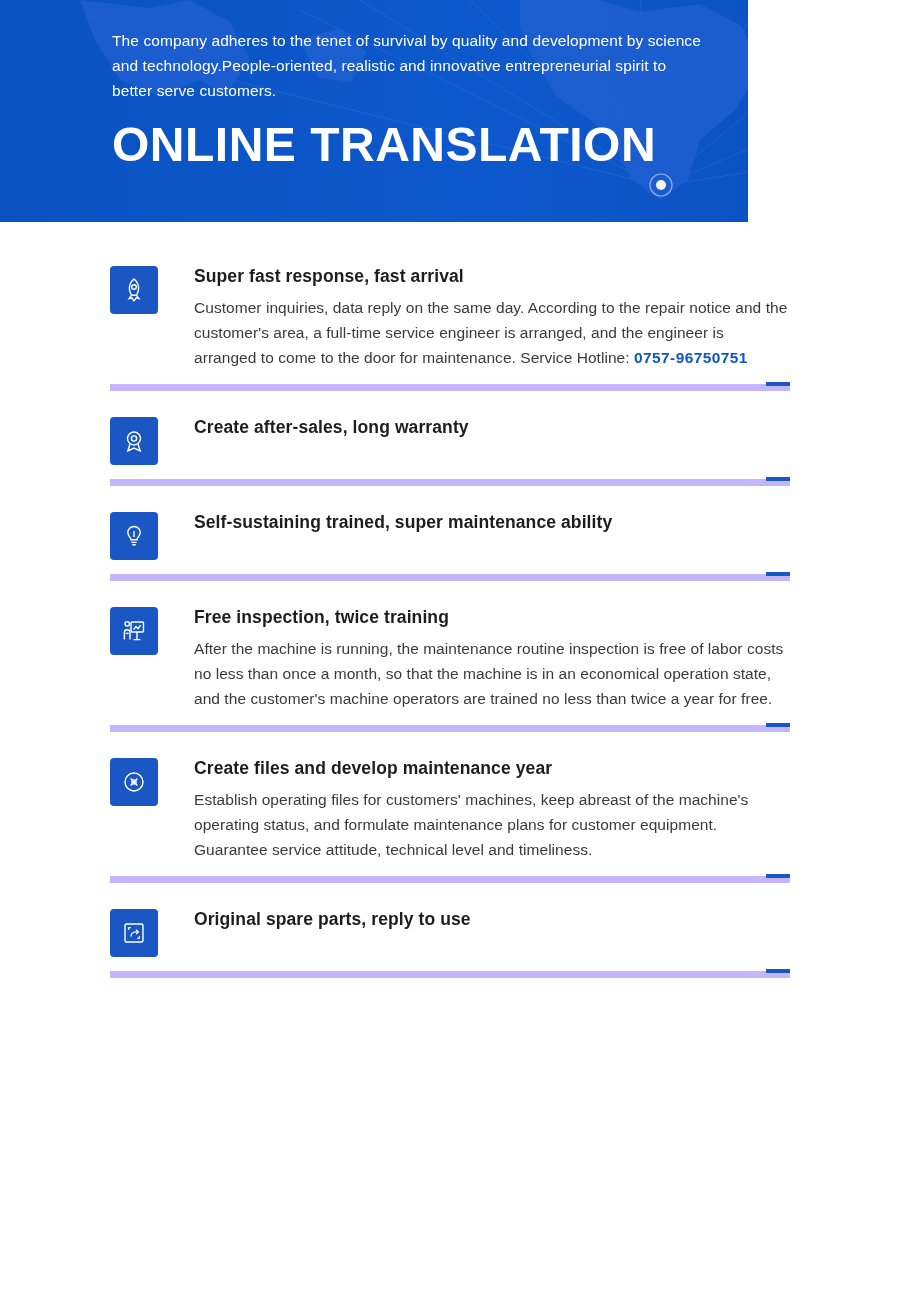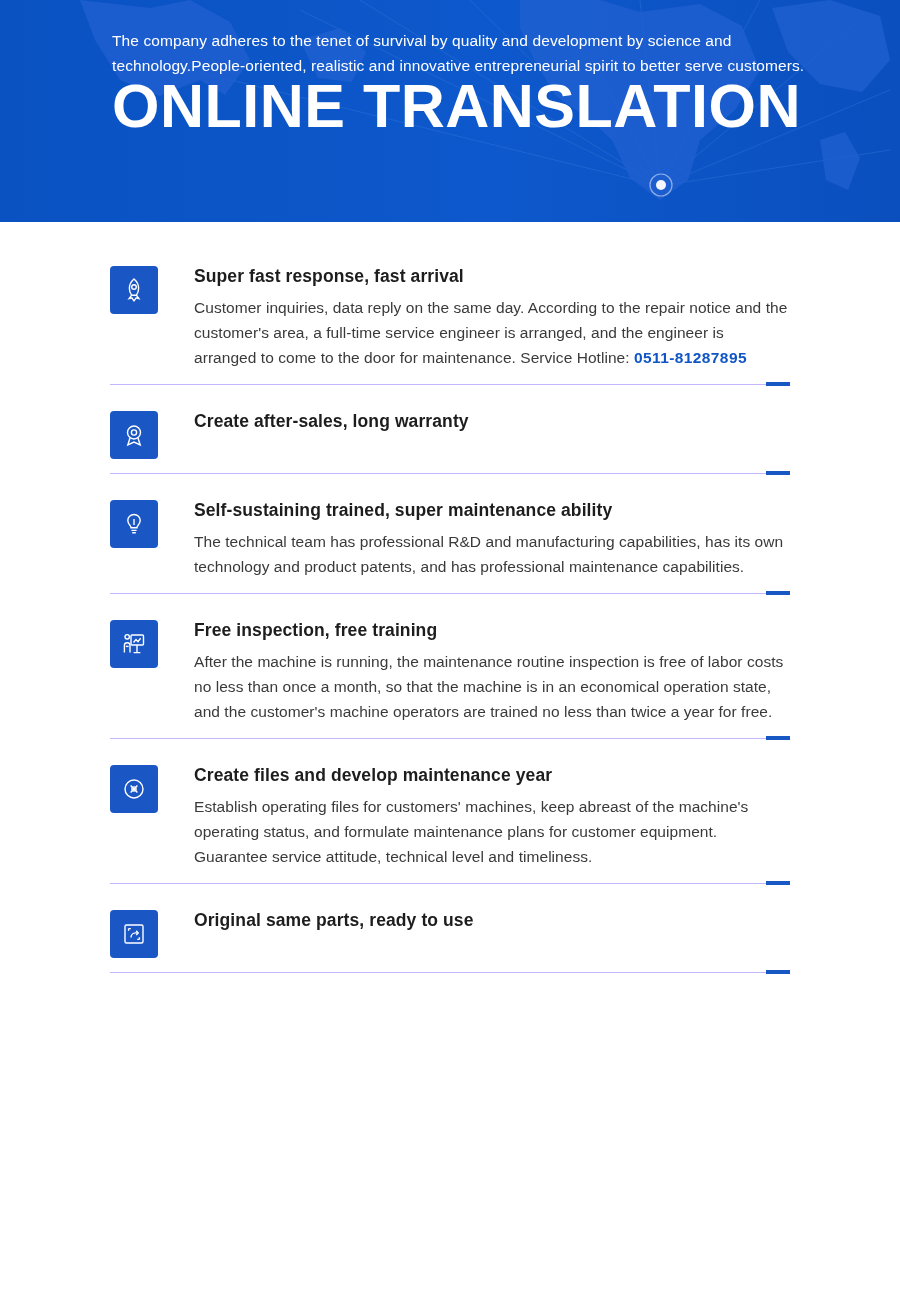--- a/index.html
+++ b/index.html
@@ -11,21 +11,21 @@
     width: 900px;
     height: 1303px;
     background: #ffffff;
     font-family: "Liberation Sans", sans-serif;
     overflow: hidden;
   }
 
   
   .hero {
     position: relative;
-    width: 900px;
+    width: 748px;
     height: 222px;
     background: #0369a1;
     overflow: hidden;
   }
   .hero-map {
     position: absolute;
     inset: 0;
     pointer-events: none;
   }
   .hero-inner {
@@ -36,35 +36,36 @@
   .hero-sub {
     color: #ffffff;
     font-size: 15.5px;
     line-height: 25px;
     letter-spacing: 0.1px;
     max-width: 700px;
     font-weight: 400;
   }
   .hero-title {
     color: #ffffff;
-    font-size: 61px;
+    font-size: 48px;
     font-weight: bold;
     letter-spacing: 0.5px;
+    margin-top: 14px;
     line-height: 56px;
   }
 
   
   .content {
     padding: 40px 110px 0 110px;
   }
   .row {
     display: flex;
     align-items: flex-start;
     padding-bottom: 14px;
-    border-bottom: 1px solid #c4b5fd;
+    border-bottom: 7px solid #c4b5fd;
     margin-bottom: 22px;
     position: relative;
   }
   .row::after {
     content: "";
     position: absolute;
     right: 0;
     bottom: -2px;
     width: 24px;
     height: 4px;
@@ -158,21 +159,21 @@
   <div class="row">
     <div class="icon-box">
       <svg width="28" height="28" viewBox="0 0 28 28" fill="none" stroke="#ffffff" stroke-width="1.4">
         <path d="M14 3c3.2 2.6 4.6 6.2 4.6 9.6 0 2.6-1 5-2.2 6.6h-4.8C10.4 17.6 9.4 15.2 9.4 12.6 9.4 9.2 10.8 5.6 14 3z"></path>
         <circle cx="14" cy="11" r="2.3"></circle>
         <path d="M11.6 19.2l-2.4 3.4 2.6-.8 2.2 3 2.2-3 2.6.8-2.4-3.4"></path>
       </svg>
     </div>
     <div class="row-text">
       <div class="row-title">Super fast response, fast arrival</div>
-      <div class="row-desc"><span>Customer inquiries, data reply on the same day. According to the repair notice and the customer's area, a full-time service engineer is arranged, and the engineer is arranged to come to the door for maintenance. Service Hotline: </span><span class="hotline">0511-81287895</span></div>
+      <div class="row-desc"><span>Customer inquiries, data reply on the same day. According to the repair notice and the customer's area, a full-time service engineer is arranged, and the engineer is arranged to come to the door for maintenance. Service Hotline: </span><span class="hotline">0757-96750751</span></div>
     </div>
   </div>
 
   <div class="row">
     <div class="icon-box">
       <svg width="28" height="28" viewBox="0 0 28 28" fill="none" stroke="#ffffff" stroke-width="1.4">
         <circle cx="14" cy="11.5" r="6.5"></circle>
         <circle cx="14" cy="11.5" r="2.6"></circle>
         <path d="M10 17l-2.2 7 6.2-3 6.2 3-2.2-7"></path>
       </svg>
@@ -185,37 +186,36 @@
   <div class="row">
     <div class="icon-box">
       <svg width="28" height="28" viewBox="0 0 28 28" fill="none" stroke="#ffffff" stroke-width="1.4">
         <path d="M14 4.5c-3.6 0-6.2 2.8-6.2 6.1 0 2.3 1.3 3.8 2.3 5 .6.7.9 1.4.9 2.2h6c0-.8.3-1.5.9-2.2 1-1.2 2.3-2.7 2.3-5 0-3.3-2.6-6.1-6.2-6.1z"></path>
         <path d="M11.4 20.4h5.2M12.2 22.8h3.6"></path>
         <path d="M14 9v6"></path>
       </svg>
     </div>
     <div class="row-text">
       <div class="row-title">Self-sustaining trained, super maintenance ability</div>
-      <div class="row-desc">The technical team has professional R&amp;D and manufacturing capabilities, has its own technology and product patents, and has professional maintenance capabilities.</div>
     </div>
   </div>
 
   <div class="row">
     <div class="icon-box">
       <svg width="28" height="28" viewBox="0 0 28 28" fill="none" stroke="#ffffff" stroke-width="1.4">
         <rect x="11" y="5" width="12.5" height="10" rx="1"></rect>
         <path d="M13.5 12.5l2.5-3 2 2.2 2.6-3.4"></path>
         <circle cx="7.2" cy="6.8" r="2.2"></circle>
         <path d="M4.4 22.6v-7.2c0-1.5 1.2-2.6 2.8-2.6s2.8 1.1 2.8 2.6v7.2"></path>
         <path d="M5.8 16.4h2.8"></path>
         <path d="M17 15v7.6M13.6 22.6h6.8"></path>
       </svg>
     </div>
     <div class="row-text">
-      <div class="row-title">Free inspection, free training</div>
+      <div class="row-title">Free inspection, twice training</div>
       <div class="row-desc">After the machine is running, the maintenance routine inspection is free of labor costs no less than once a month, so that the machine is in an economical operation state, and the customer's machine operators are trained no less than twice a year for free.</div>
     </div>
   </div>
 
   <div class="row">
     <div class="icon-box">
       <svg width="28" height="28" viewBox="0 0 28 28" fill="none" stroke="#ffffff" stroke-width="1.4">
         <circle cx="14" cy="14" r="9"></circle>
         <path d="M10.6 10.6l6.8 6.8M17.4 10.6l-6.8 6.8"></path>
         <circle cx="14" cy="14" r="2.1"></circle>
@@ -231,17 +231,17 @@
     <div class="icon-box">
       <svg width="28" height="28" viewBox="0 0 28 28" fill="none" stroke="#ffffff" stroke-width="1.4">
         <rect x="5" y="5" width="18" height="18" rx="1.5"></rect>
         <path d="M8.6 8.6v2.2M8.6 8.6h2.2"></path>
         <path d="M19.4 19.4v-2.2M19.4 19.4h-2.2"></path>
         <path d="M11 17.5c0-2.6 2-4.6 4.6-4.6h2.2"></path>
         <path d="M16.2 10.8l2 2.1-2 2.1"></path>
       </svg>
     </div>
     <div class="row-text">
-      <div class="row-title">Original same parts, ready to use</div>
+      <div class="row-title">Original spare parts, reply to use</div>
     </div>
   </div>
 
 </div>
 
 </body></html>

